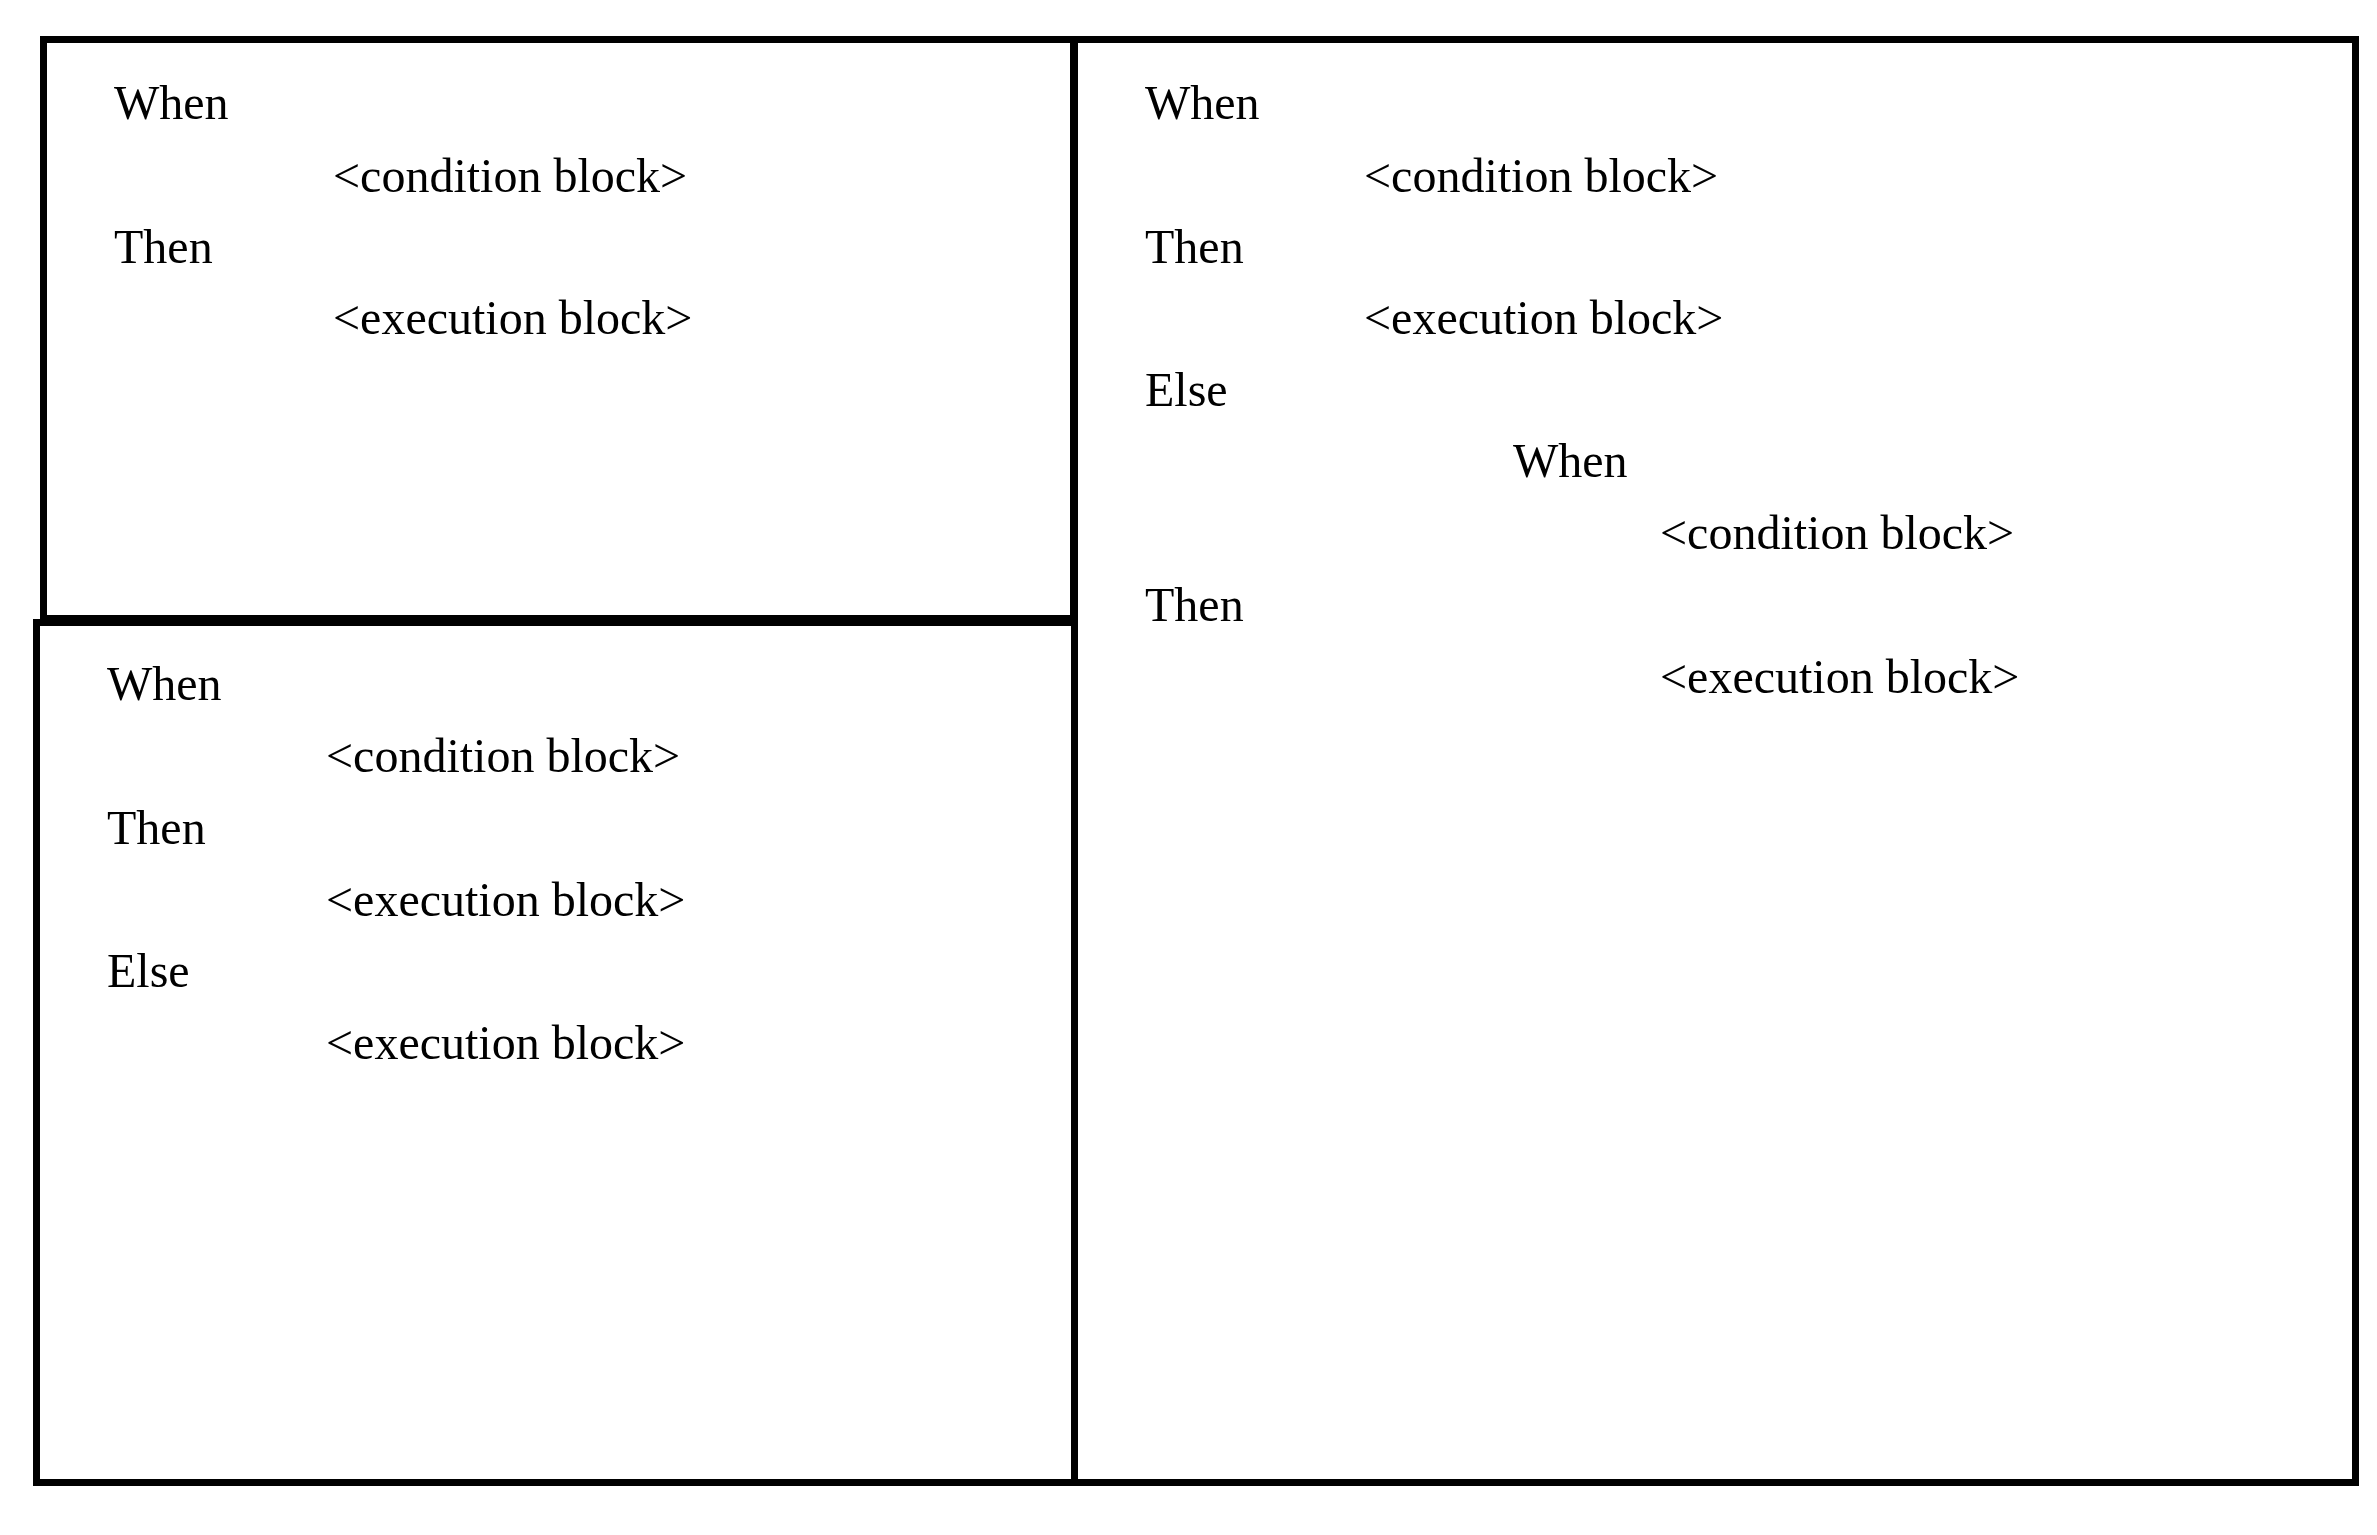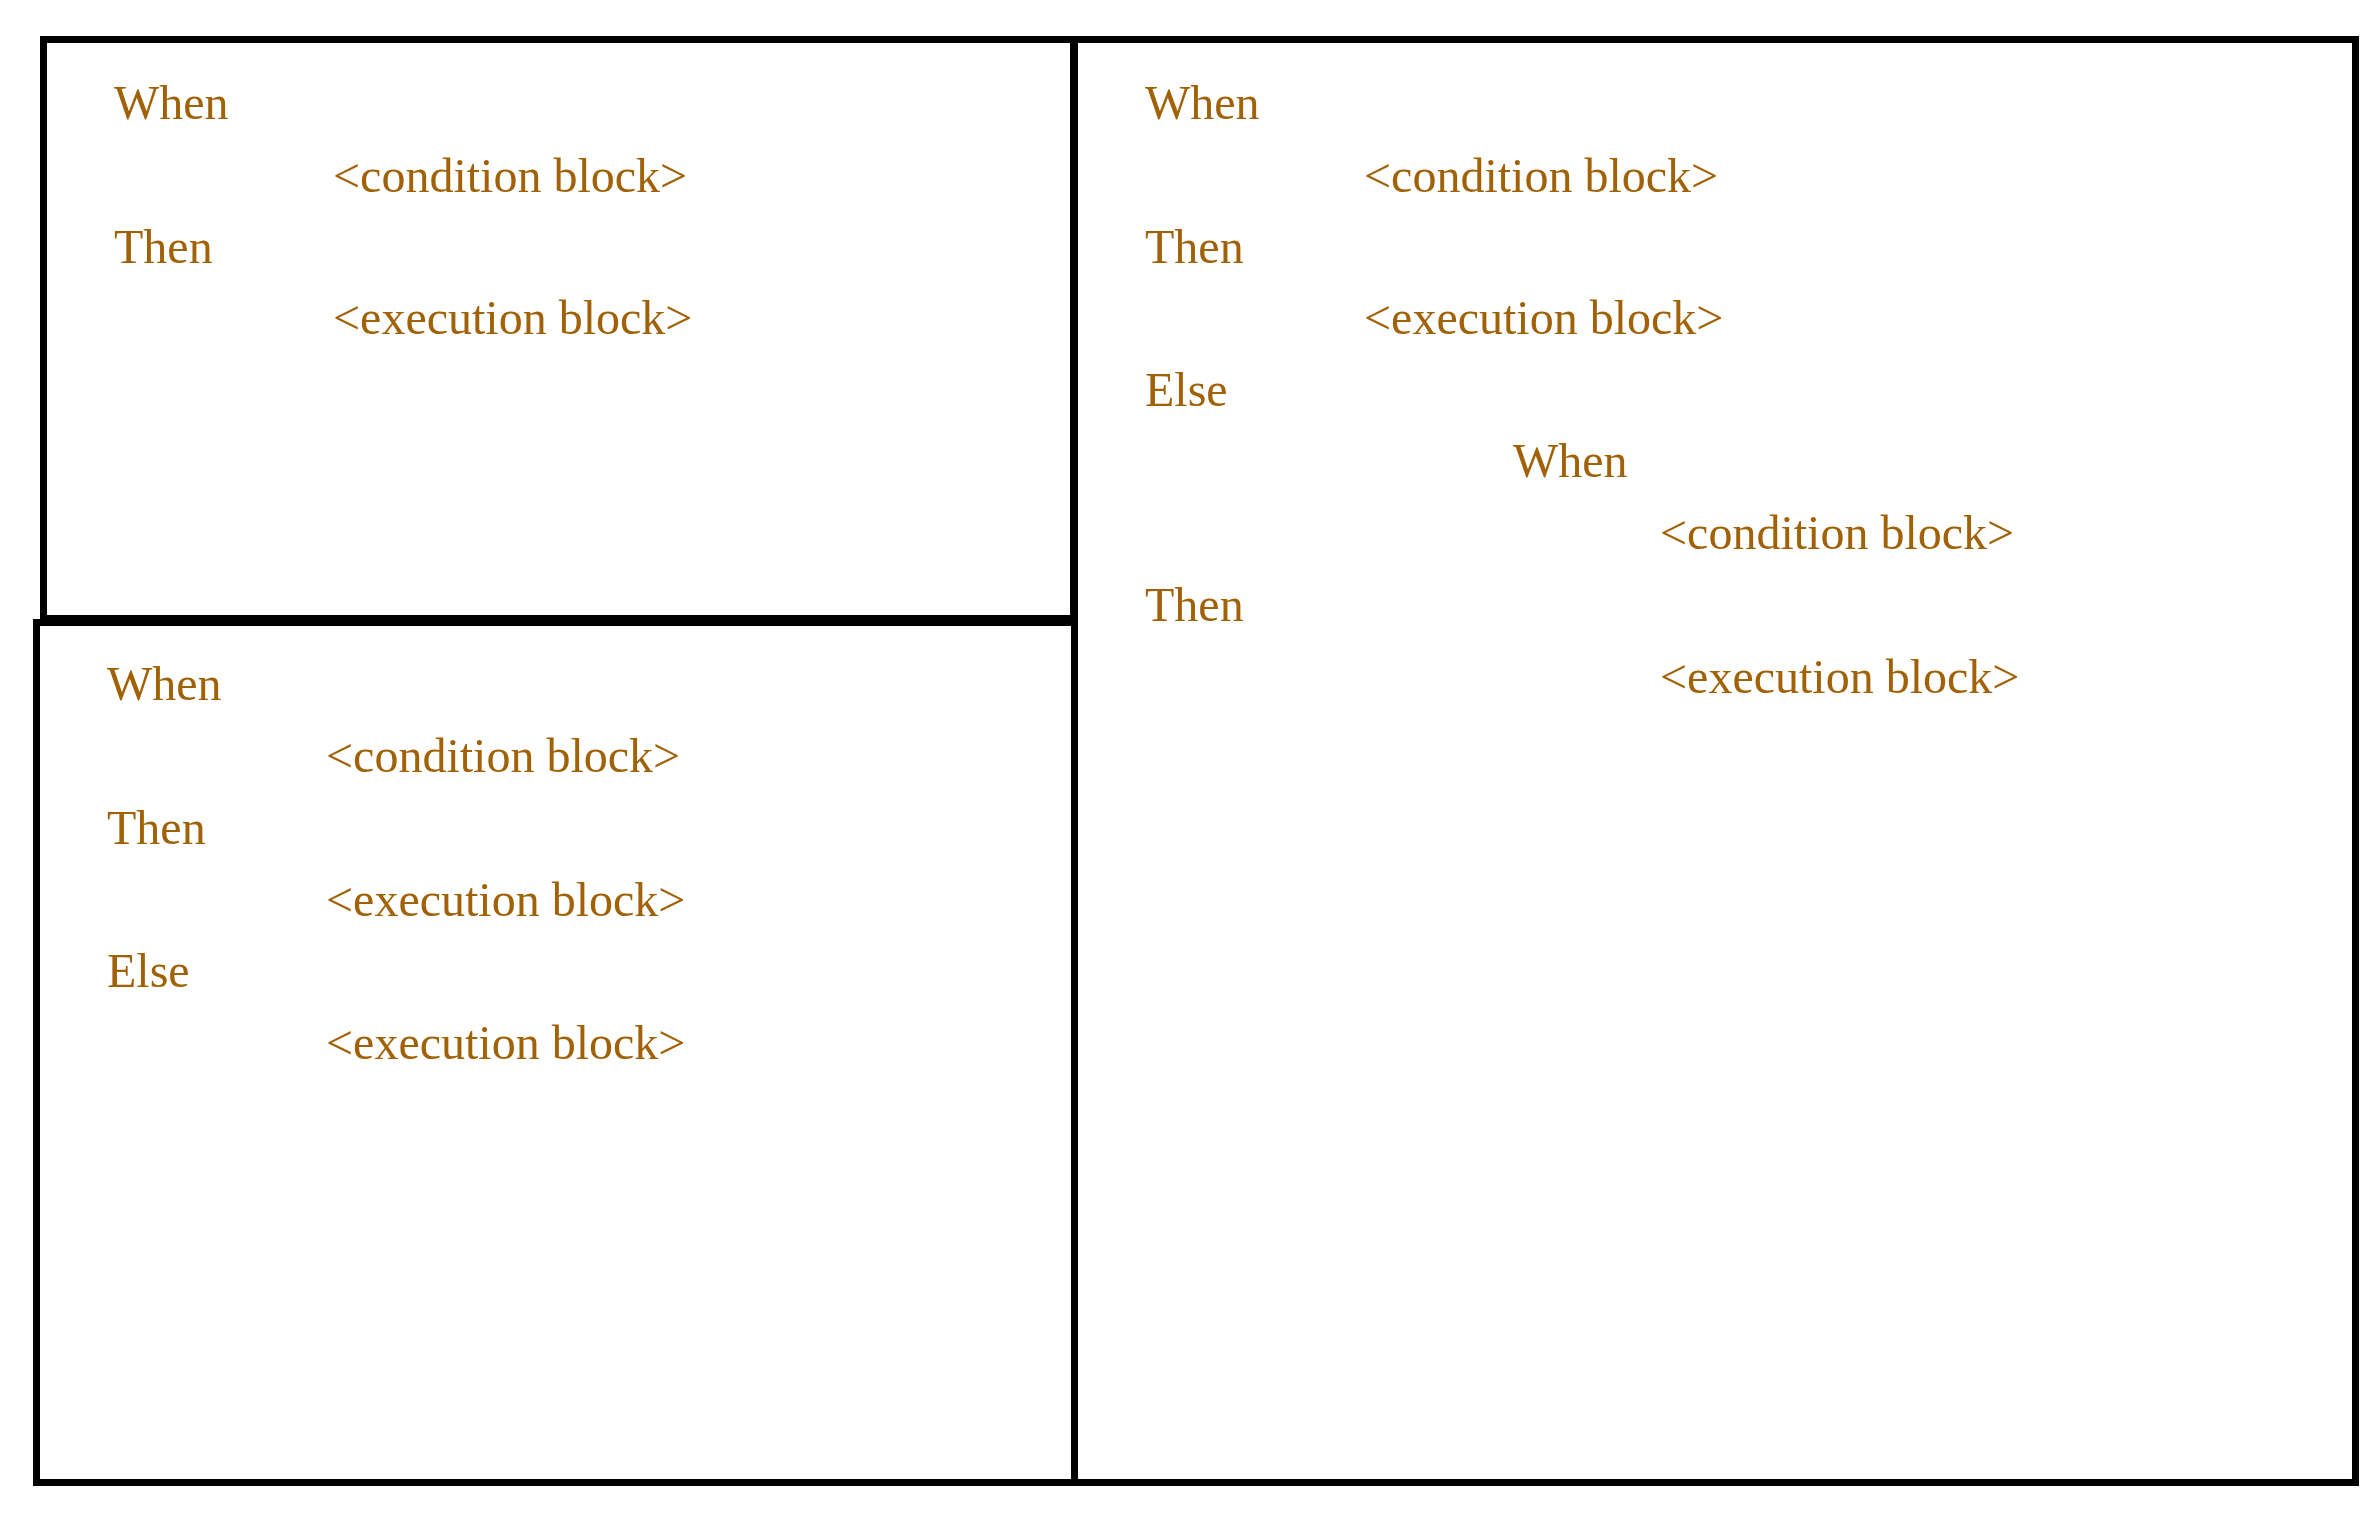--- a/index.html
+++ b/index.html
@@ -52,21 +52,21 @@
     width: 1288px;
     height: 1450px;
   }
 
   .code-line {
     position: absolute;
     font-size: 48px;
     line-height: 54px;
     white-space: nowrap;
     letter-spacing: 0px;
-    color: #a16207;
+    color: #000000;
   }
 
   
   .indent-0 { left: 67px; }
   .indent-1 { left: 286px; }
   .indent-2 { left: 435px; }
   .indent-3 { left: 582px; }
 
   
   .lines {

